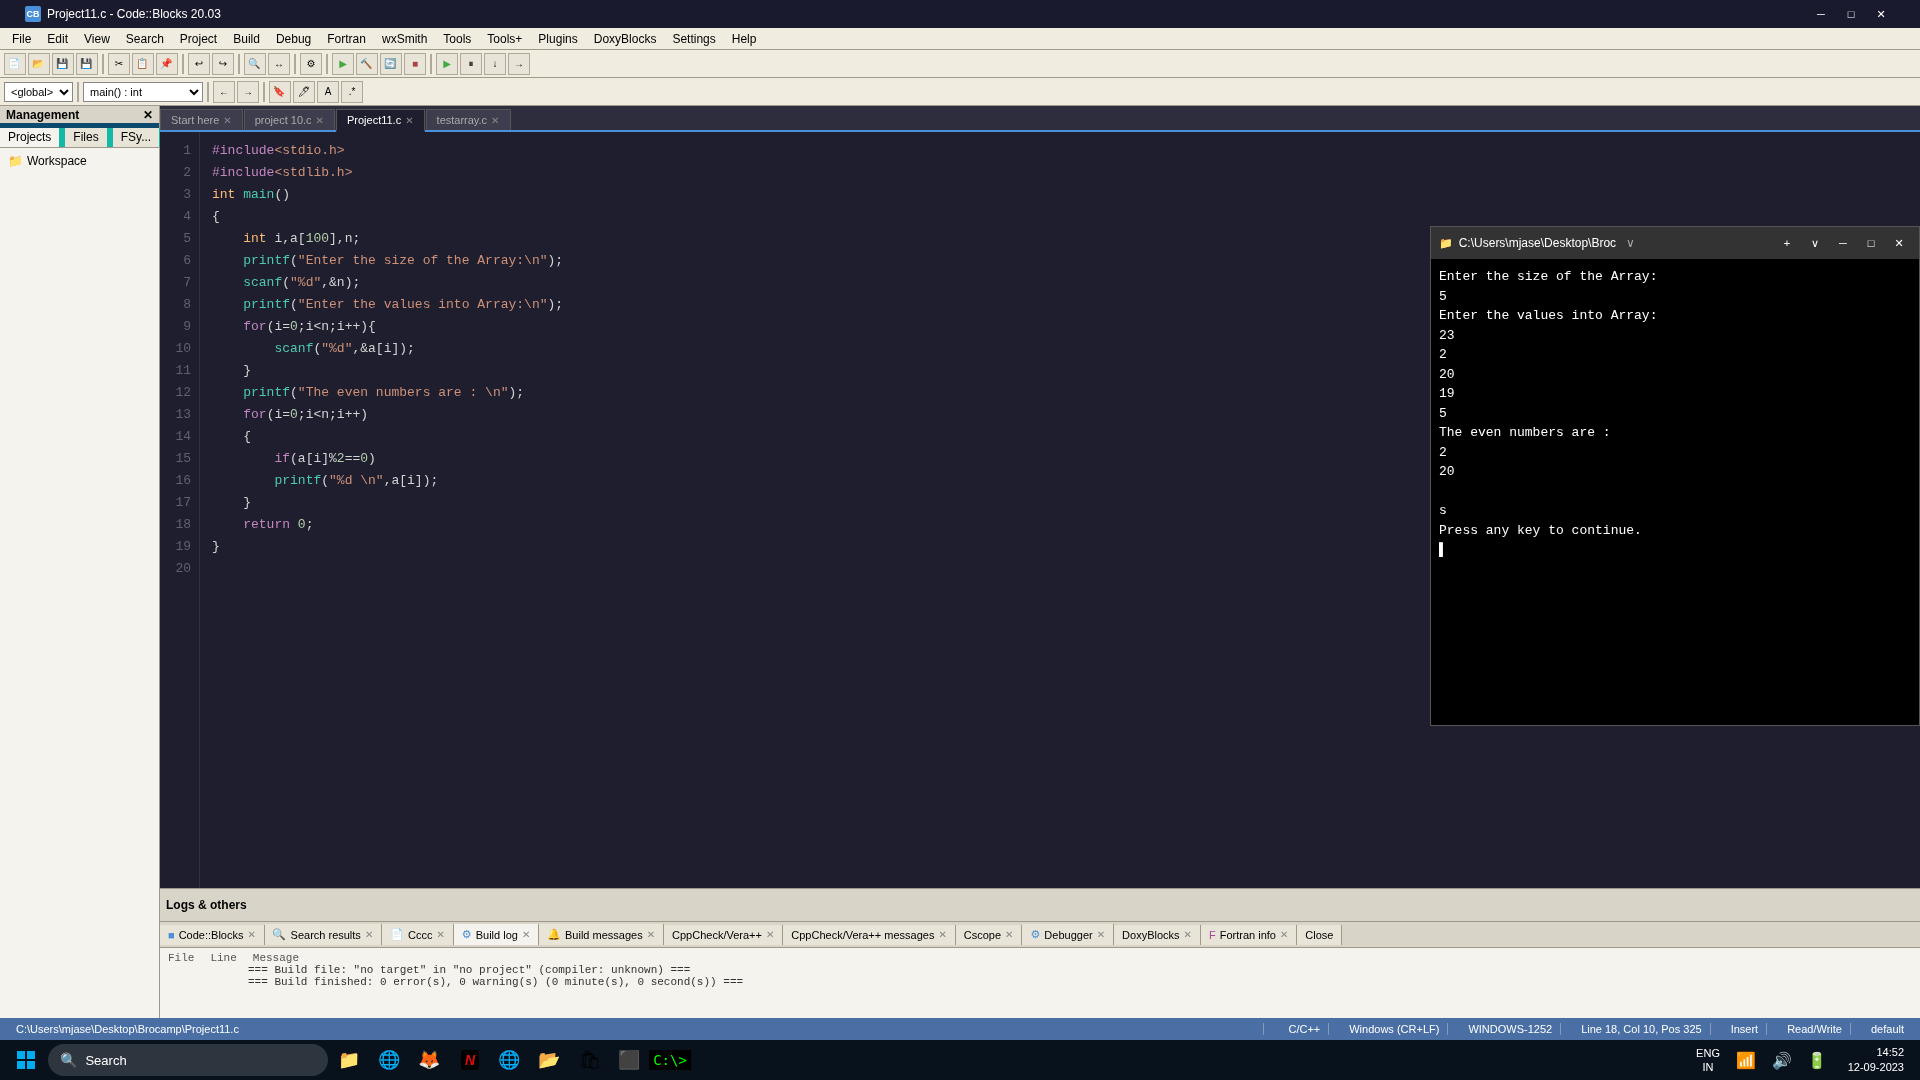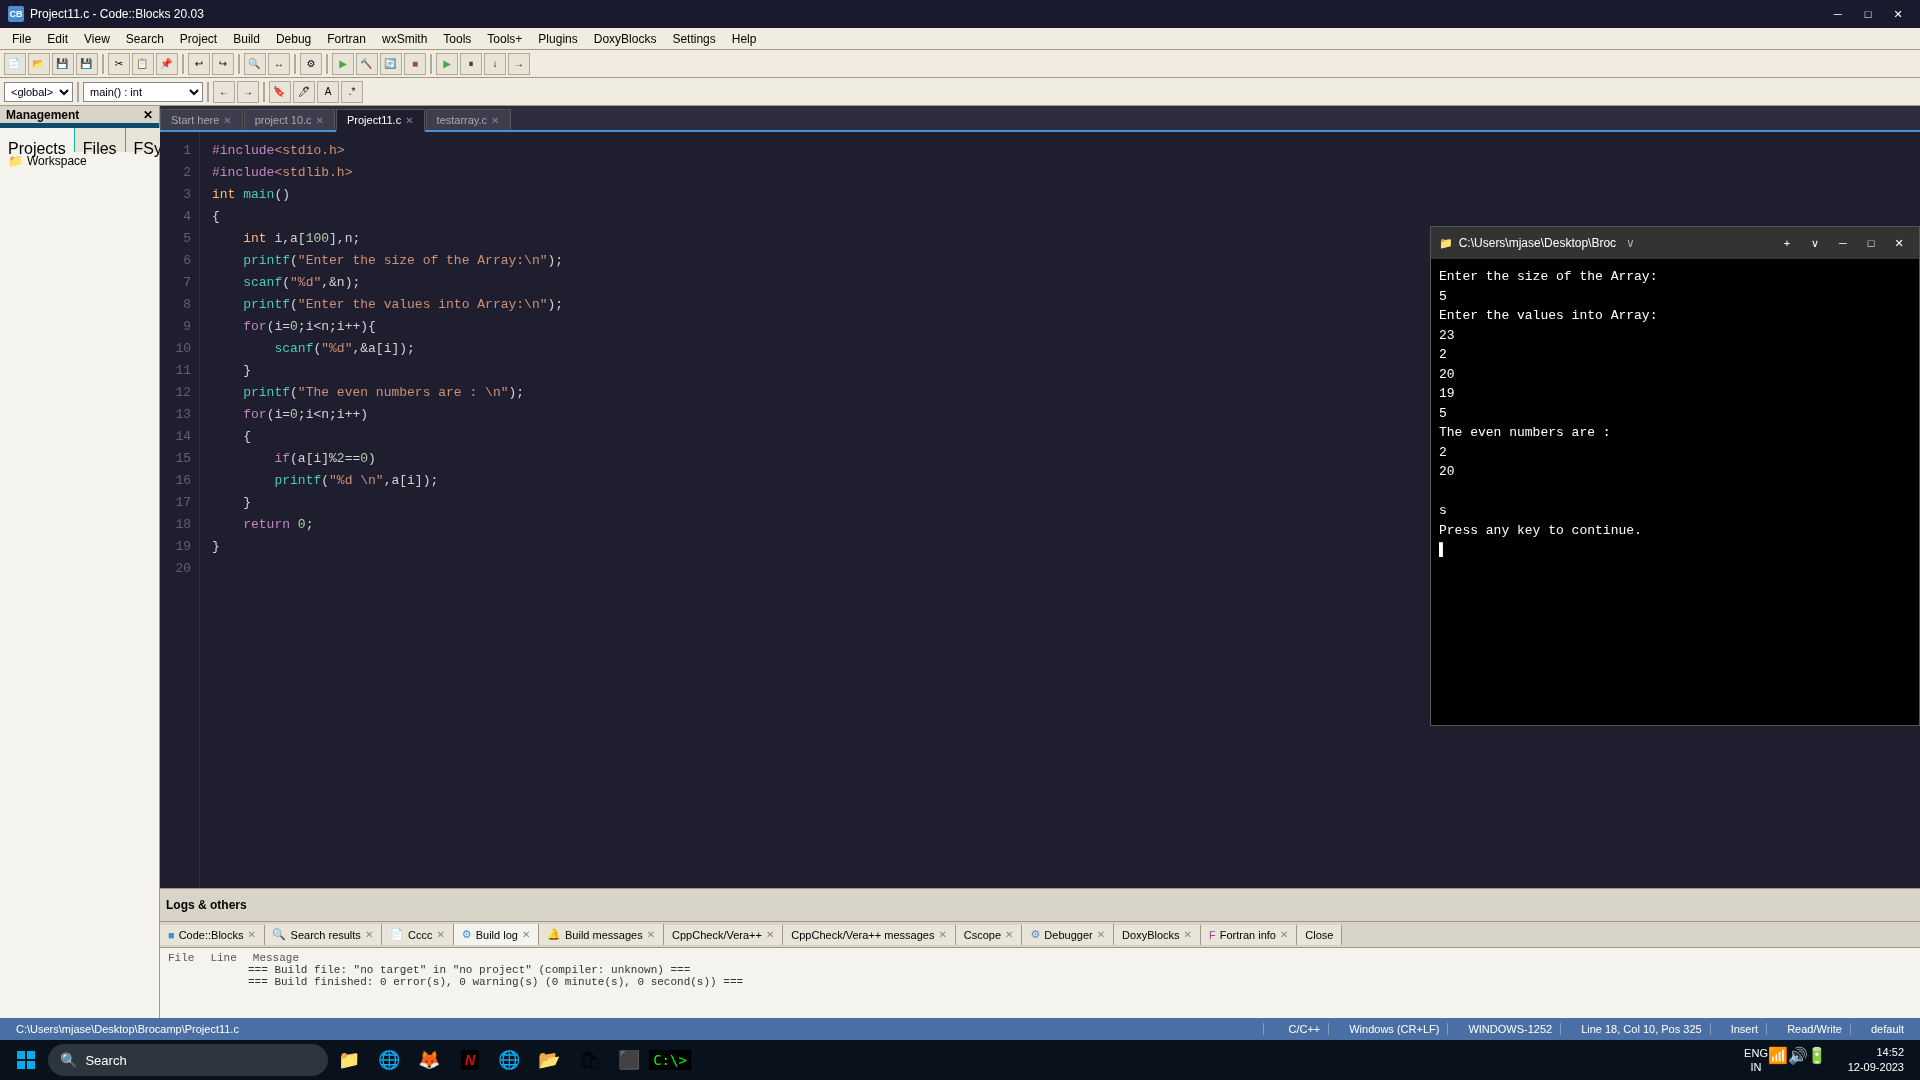--- a/index.html
+++ b/index.html
@@ -1,19 +1,19 @@
 <!DOCTYPE html>
 <html><head>
   <meta charset="utf-8">
   <style>
     * { margin: 0; padding: 0; box-sizing: border-box; }
     body { font-family: 'Segoe UI', Tahoma, sans-serif; font-size: 12px; background: #d4d0c8; overflow: hidden; width: 1920px; height: 1080px; }
     
     
-    .title-bar { background: #1a1a2e; color: white; height: 28px; display: flex; align-items: center; justify-content: space-between; padding: 0 8px; font-size: 12px; }
+    .title-bar { background: #1a1a2e; color: white; height: 28px; display: flex; align-items: center; justify-content: space-between; padding: 0 25px; font-size: 12px; }
     .title-bar-left { display: flex; align-items: center; gap: 6px; }
     .title-bar-icon { width: 16px; height: 16px; background: #4a90d9; border-radius: 2px; display: flex; align-items: center; justify-content: center; font-size: 9px; color: white; font-weight: bold; }
     .title-bar-btns { display: flex; gap: 2px; }
     .title-btn { width: 28px; height: 20px; background: transparent; border: none; color: white; cursor: pointer; font-size: 11px; display: flex; align-items: center; justify-content: center; }
 
     
     .menu-bar { background: #f0ece0; height: 22px; display: flex; align-items: center; padding: 0 4px; border-bottom: 1px solid #a0998a; }
     .menu-item { padding: 2px 8px; cursor: pointer; font-size: 12px; color: #000; }
 
     
@@ -21,21 +21,21 @@
     .toolbar-btn { width: 22px; height: 22px; background: #e8e4d8; border: 1px solid #b0a898; cursor: pointer; display: flex; align-items: center; justify-content: center; font-size: 10px; }
     .toolbar-separator { width: 2px; height: 20px; background: #b0a898; margin: 0 2px; }
 
     
     .toolbar-row2 { background: #f0ece0; border-bottom: 1px solid #a0998a; padding: 2px 4px; display: flex; align-items: center; gap: 2px; height: 28px; }
 
     
     .left-panel { width: 160px; background: #f5f3ed; border-right: 1px solid #a0998a; display: flex; flex-direction: column; }
     .panel-header { background: #d8d4c8; border-bottom: 5px solid #0c4a6e; height: 22px; display: flex; align-items: center; justify-content: space-between; padding: 0 6px; font-size: 12px; font-weight: bold; }
     .panel-tabs { display: flex; border-bottom: 1px solid #a0998a; height: 20px; }
-    .panel-tab { padding: 12px 8px; font-size: 16px; cursor: pointer; border-right: 1px solid #14b8a6; background: #e8e4d8; }
+    .panel-tab { padding: 2px 8px; font-size: 12px; cursor: pointer; border-right: 6px solid #14b8a6; background: #e8e4d8; }
     .panel-tab.active { background: #f5f3ed; }
     .panel-content { flex: 1; padding: 4px; }
     .tree-item { padding: 2px 4px; cursor: pointer; display: flex; align-items: center; gap: 4px; font-size: 12px; }
 
     
     .editor-area { flex: 1; display: flex; flex-direction: column; background: #1e1e2e; overflow: hidden; }
     .tab-bar { background: #2d2d3d; display: flex; align-items: flex-end; height: 26px; border-bottom: 2px solid #4a90d9; }
     .editor-tab { padding: 4px 10px; font-size: 11px; cursor: pointer; color: #aaa; background: #3d3d4d; border: 1px solid #555; border-bottom: none; margin-right: 1px; display: flex; align-items: center; gap: 4px; }
     .editor-tab.active { background: #1e1e2e; color: white; border-bottom: 2px solid #1e1e2e; margin-bottom: -2px; }
     .editor-tab .close-x { font-size: 10px; color: #888; }
@@ -77,21 +77,21 @@
     .term-btn { width: 24px; height: 22px; background: transparent; border: none; color: white; cursor: pointer; font-size: 11px; display: flex; align-items: center; justify-content: center; }
     .terminal-content { flex: 1; padding: 8px; font-family: 'Courier New', monospace; font-size: 13px; color: #fff; overflow: auto; line-height: 1.5; }
 
     
     .taskbar { position: absolute; bottom: 0; left: 0; right: 0; height: 40px; background: rgba(0,0,0,0.8); display: flex; align-items: center; padding: 0 8px; gap: 4px; backdrop-filter: blur(10px); }
     .taskbar-start { width: 36px; height: 36px; display: flex; align-items: center; justify-content: center; cursor: pointer; border-radius: 4px; }
     .taskbar-search { background: rgba(255,255,255,0.15); border-radius: 20px; height: 32px; display: flex; align-items: center; padding: 0 12px; gap: 8px; cursor: pointer; min-width: 280px; color: white; font-size: 13px; }
     .taskbar-icon { width: 36px; height: 36px; display: flex; align-items: center; justify-content: center; cursor: pointer; border-radius: 4px; }
     .taskbar-right { margin-left: auto; display: flex; align-items: center; gap: 4px; color: white; font-size: 11px; }
     .taskbar-time { text-align: right; padding: 0 8px; line-height: 1.4; }
-    .taskbar-sys { display: flex; align-items: flex-start; gap: 0; padding: 0 8px; }
+    .taskbar-sys { display: flex; align-items: center; gap: 16px; padding: 0 8px; }
 
     
     .app-wrapper { position: relative; width: 1920px; height: 1080px; overflow: hidden; background: #2d5a8a; }
     .main-app { width: 1920px; height: 1040px; display: flex; flex-direction: column; }
 
     
     ::-webkit-scrollbar { width: 8px; height: 8px; }
     ::-webkit-scrollbar-track { background: #2d2d3d; }
     ::-webkit-scrollbar-thumb { background: #555; }
 

